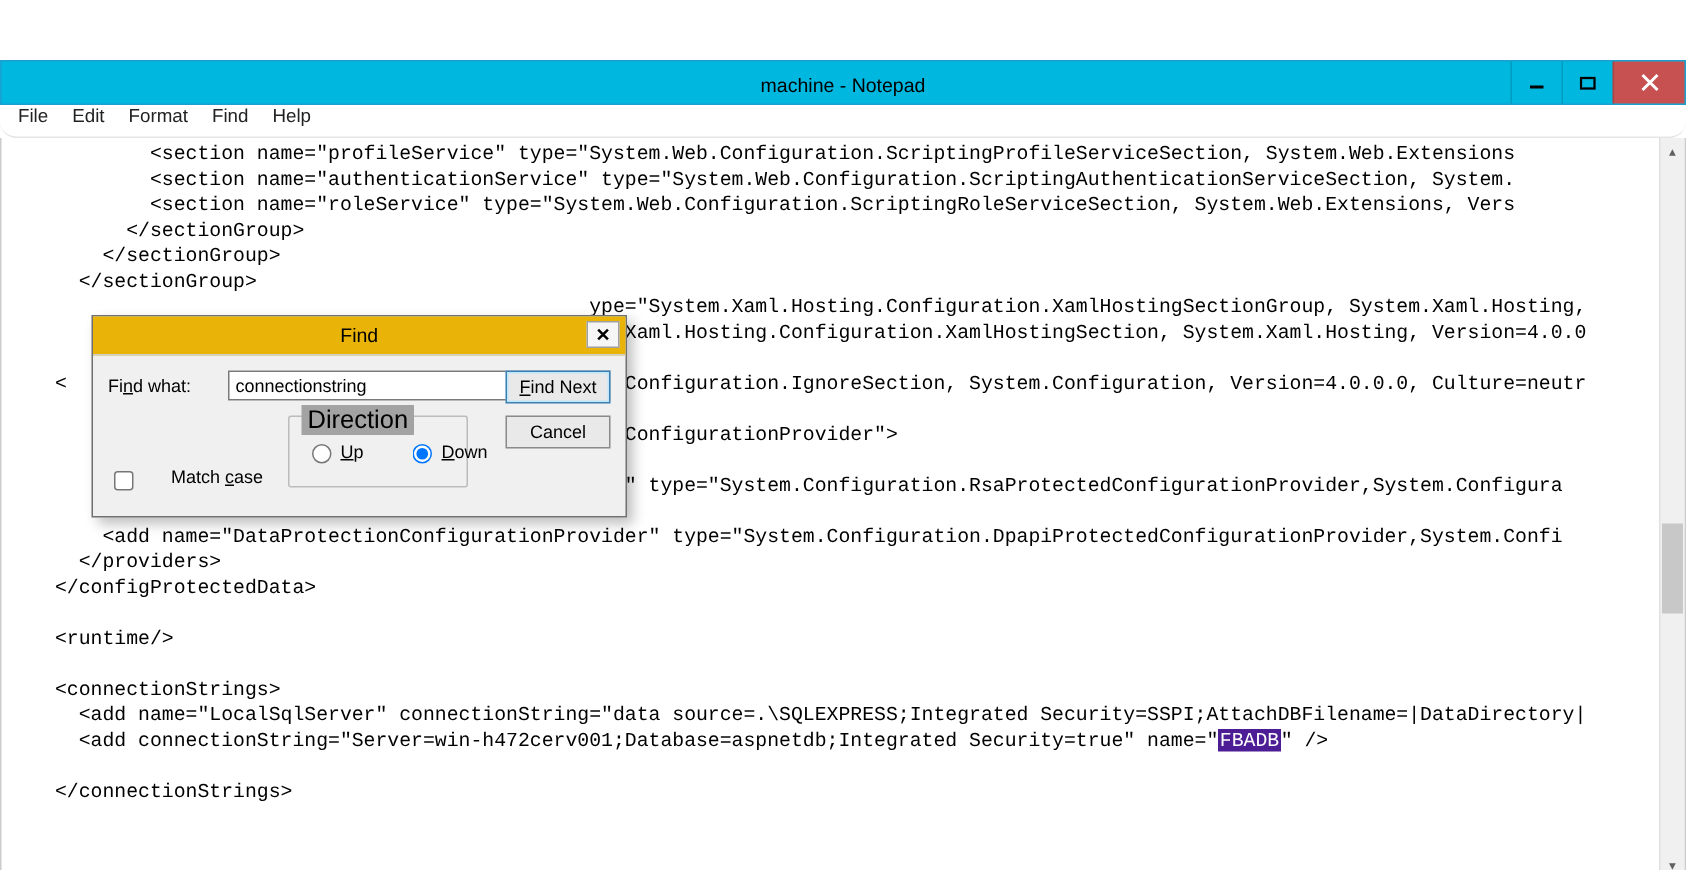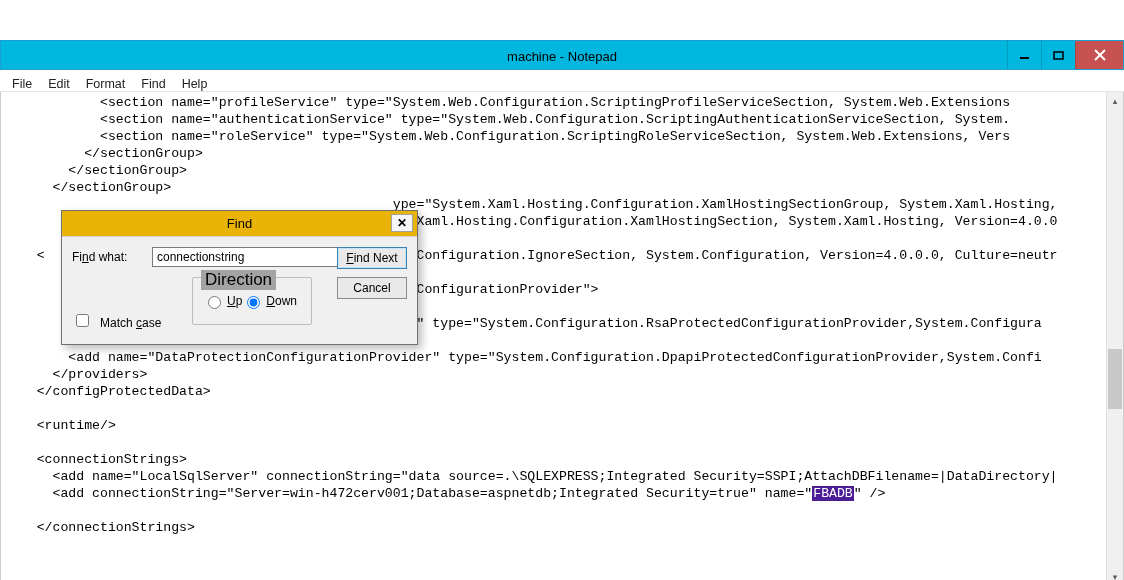--- a/index.html
+++ b/index.html
@@ -44,24 +44,25 @@
   }
   .tbtn.maximize { font-size: 11px; }
   .tbtn.close { background: #c75050; color: #fff; width: 48px; font-size: 15px; font-weight: bold; }
 
   
   .menubar {
     height: 22px;
     background: #fff;
     border-bottom: 1px solid #e5e5e5;
     display: flex;
-    align-items: flex-end;
+    align-items: flex-start;
     padding: 0 4px;
     font-size: 12.5px;
     color: #222;
+    border-radius: 11px;
   }
   .menubar span { padding: 0 8px; cursor: default; }
 
   
   .content-wrap {
     position: relative;
     width: 100%;
     height: calc(580px - 30px - 22px);
     display: flex;
     flex-direction: column;
@@ -250,34 +251,34 @@
   }
   .group-title {
     position: absolute;
     top: -8px; left: 8px;
     background: #a3a3a3;
     padding: 0 4px;
     font-size: 17px;
   }
   .group-opts {
     display: flex;
-    gap: 0;
+    gap: 28px;
     align-items: center;
     height: 100%;
     padding-left: 10px;
     font-size: 12px;
   }
   .group-opts label { display: flex; align-items: center; gap: 3px; }
   .matchcase {
     position: absolute;
     left: 10px;
     bottom: 14px;
     display: flex;
-    align-items: flex-end;
-    gap: 8px;
+    align-items: flex-start;
+    gap: 22px;
     font-size: 12px;
   }
   .underline { text-decoration: underline; }
 </style>
 </head>
 <body>
 
 <div class="titlebar">
   <div class="title-center">machine - Notepad</div>
   <div class="title-buttons">

